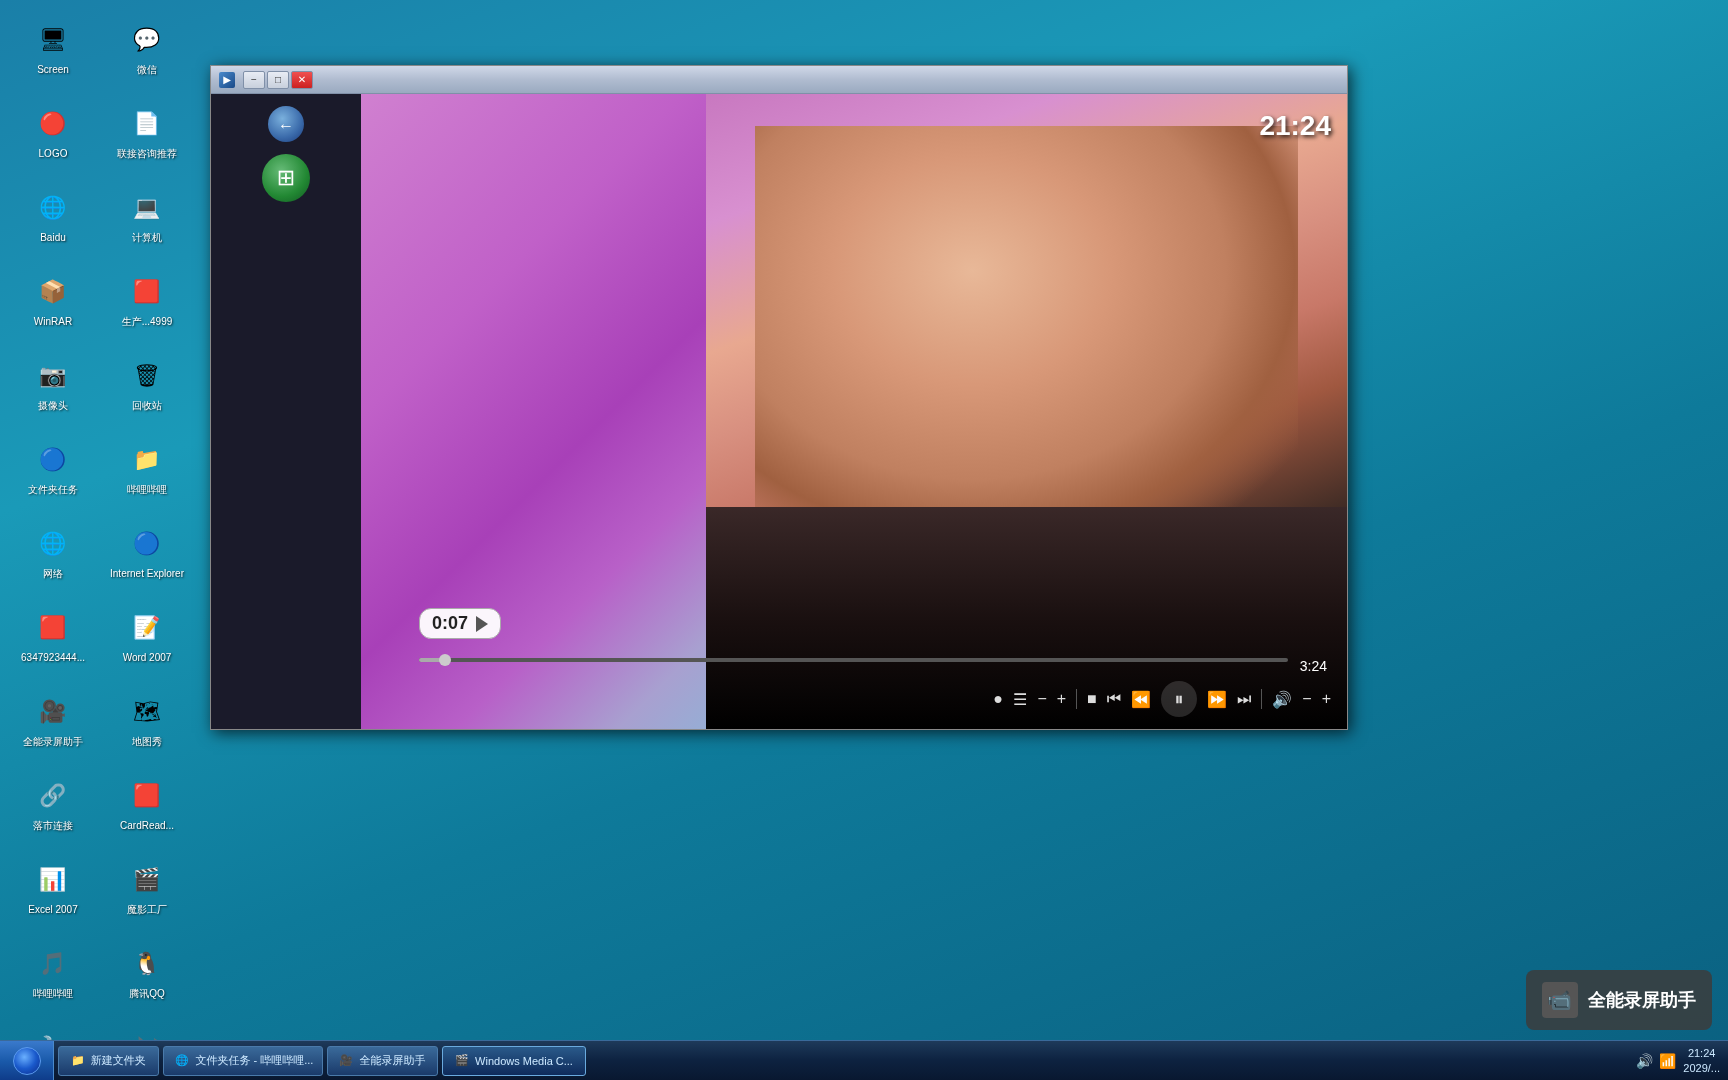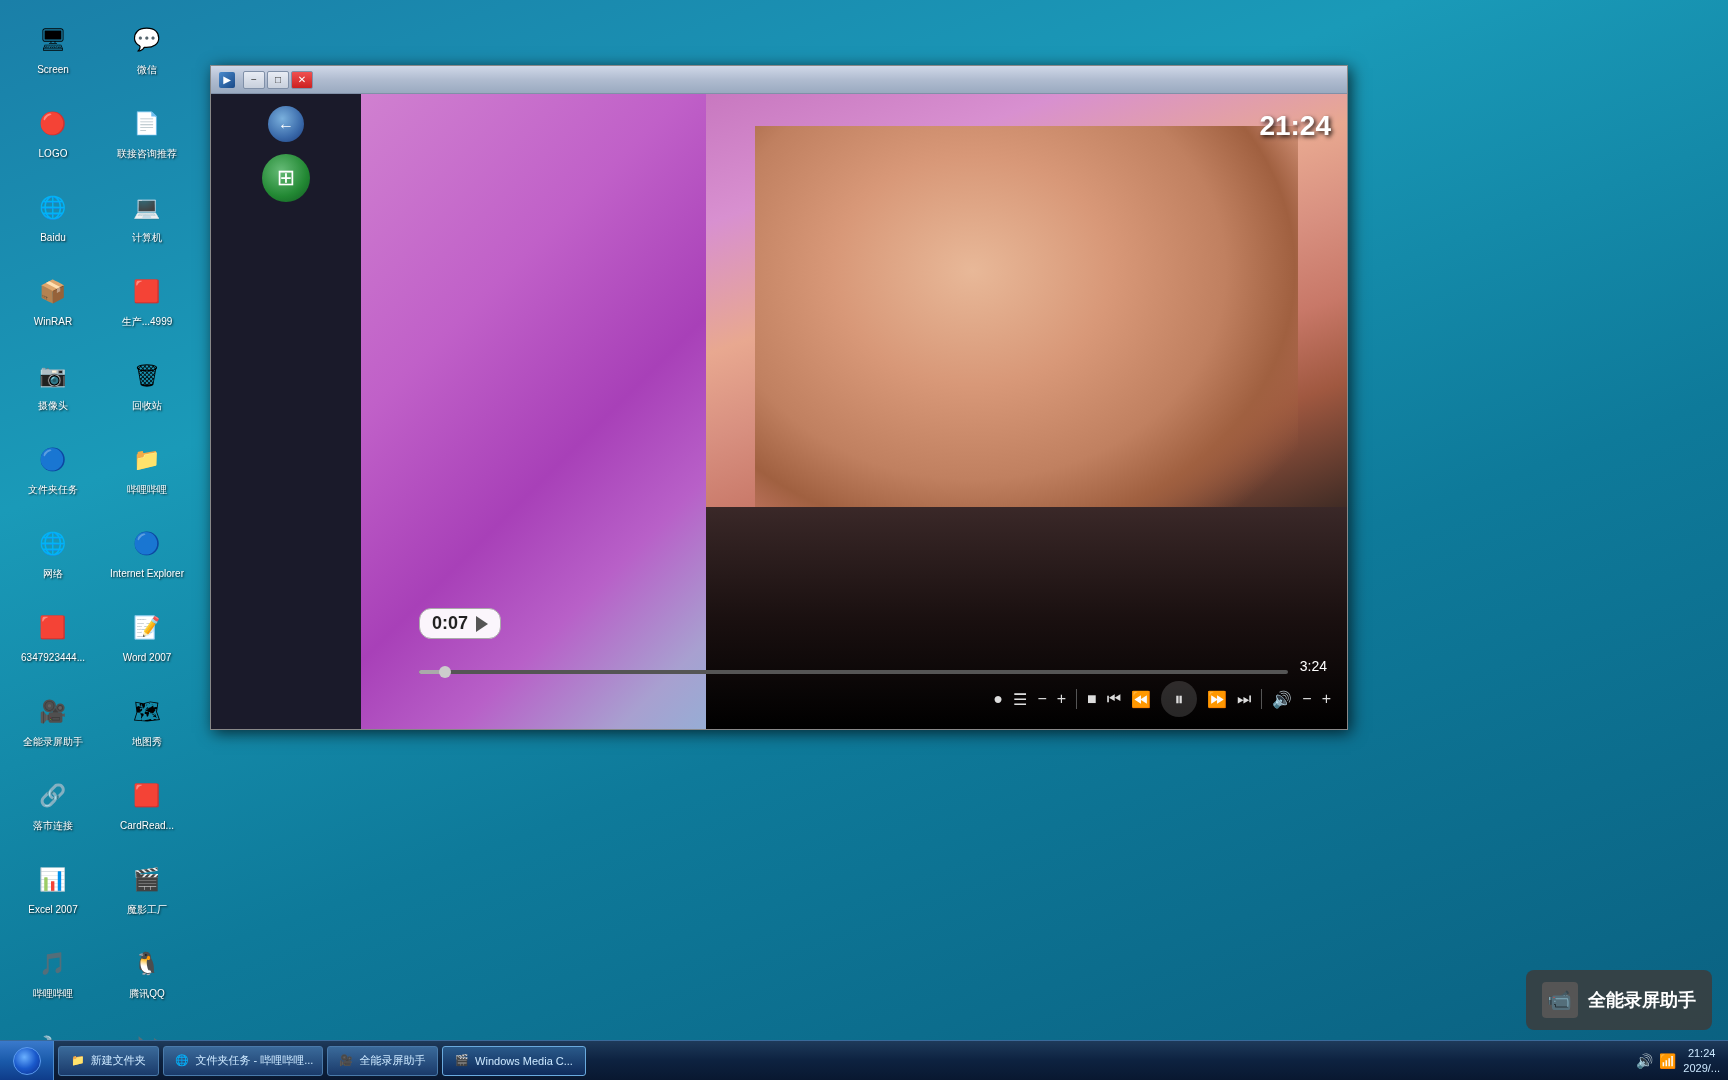--- a/index.html
+++ b/index.html
@@ -378,21 +378,21 @@
       border-left: 12px solid #555;
     }
 
     
     .progress-bar-area {
       position: absolute;
       bottom: 55px;
       left: 58px;
       right: 20px;
       display: flex;
-      align-items: flex-end;
+      align-items: flex-start;
       gap: 12px;
       z-index: 20;
     }
 
     .progress-bar-track {
       flex: 1;
       height: 4px;
       background: #555;
       border-radius: 2px;
       position: relative;

